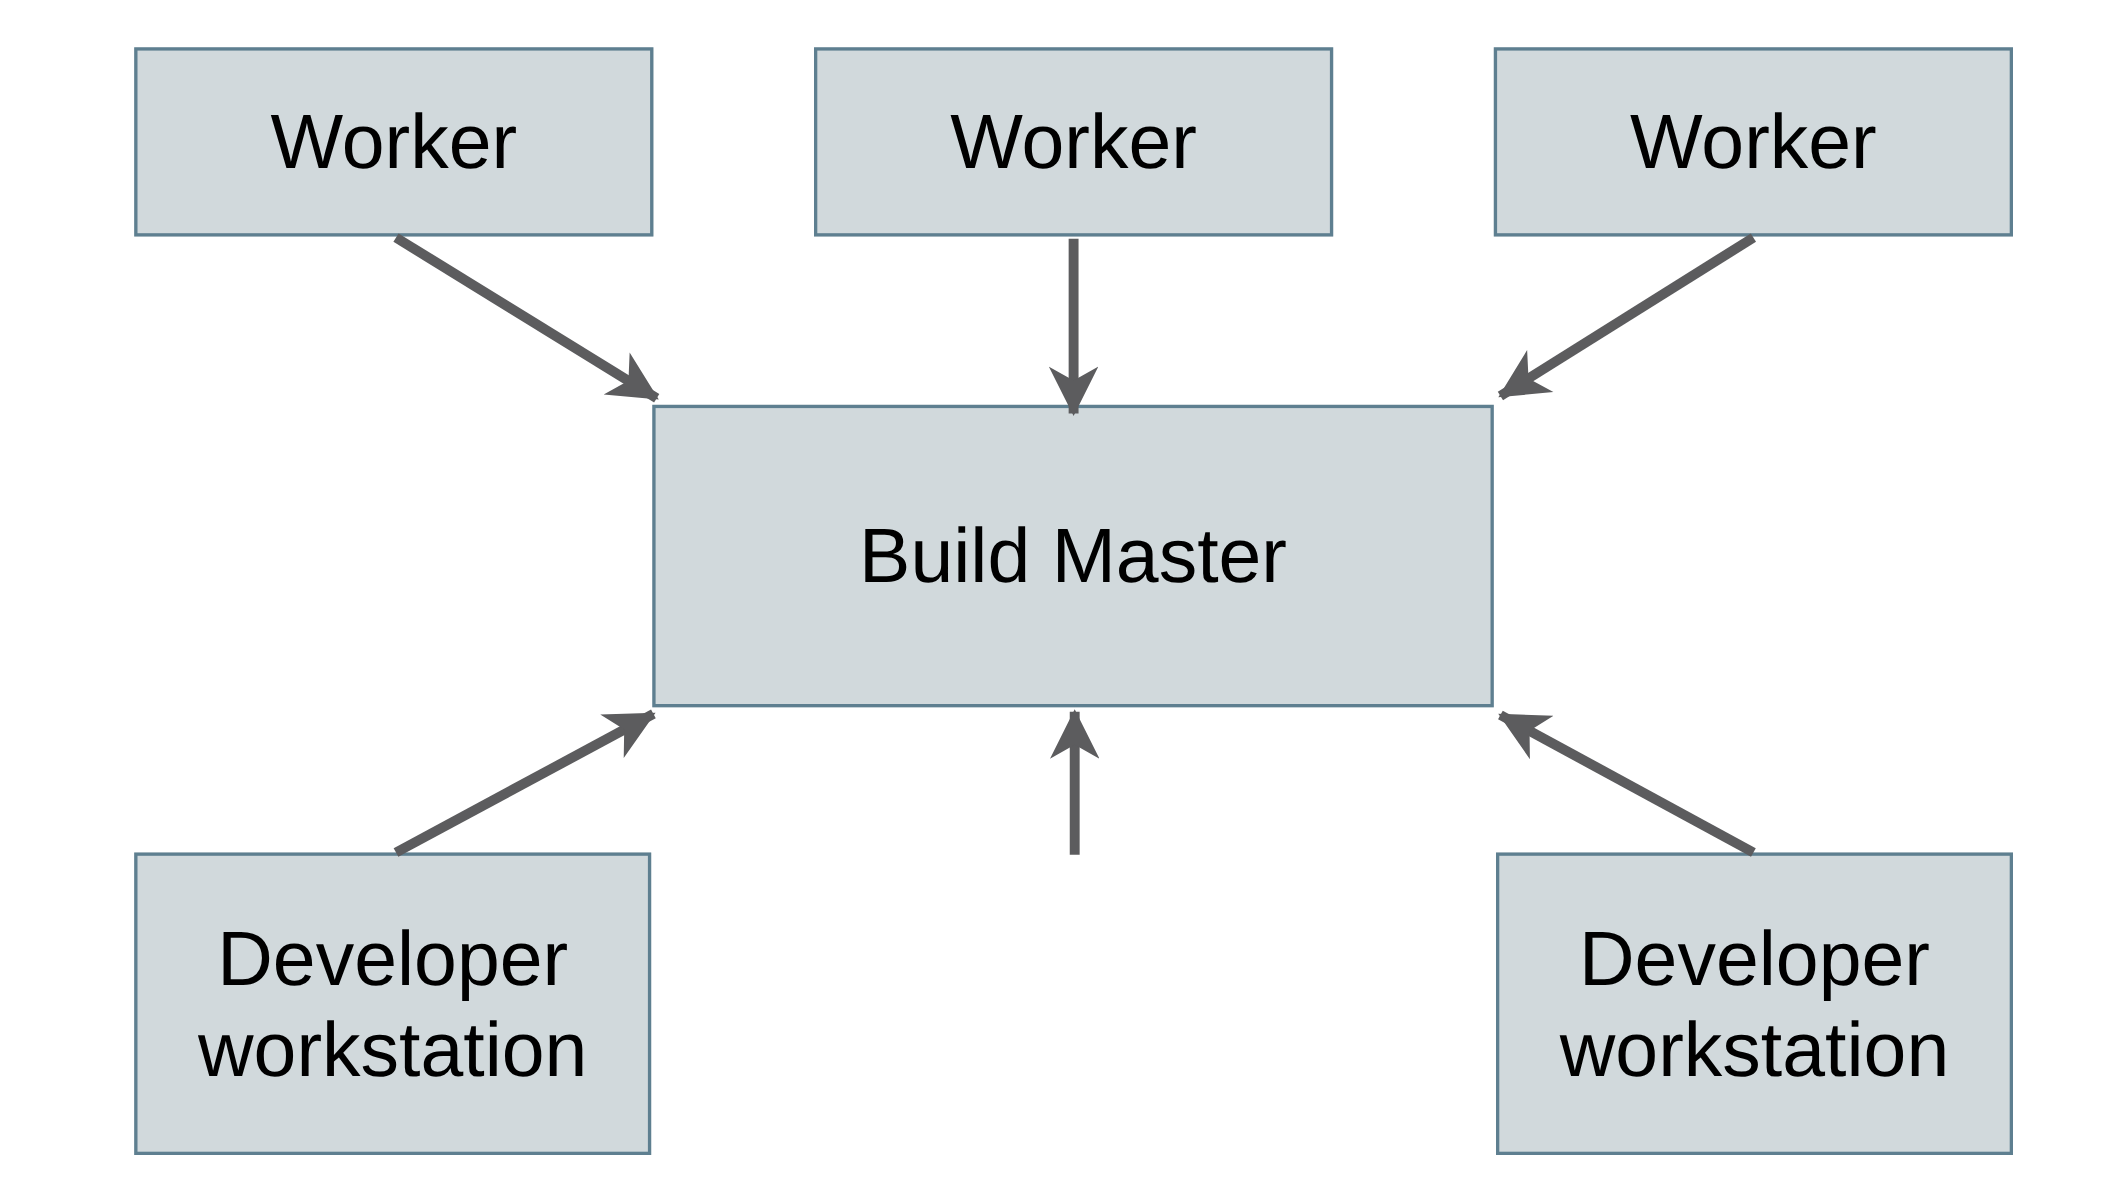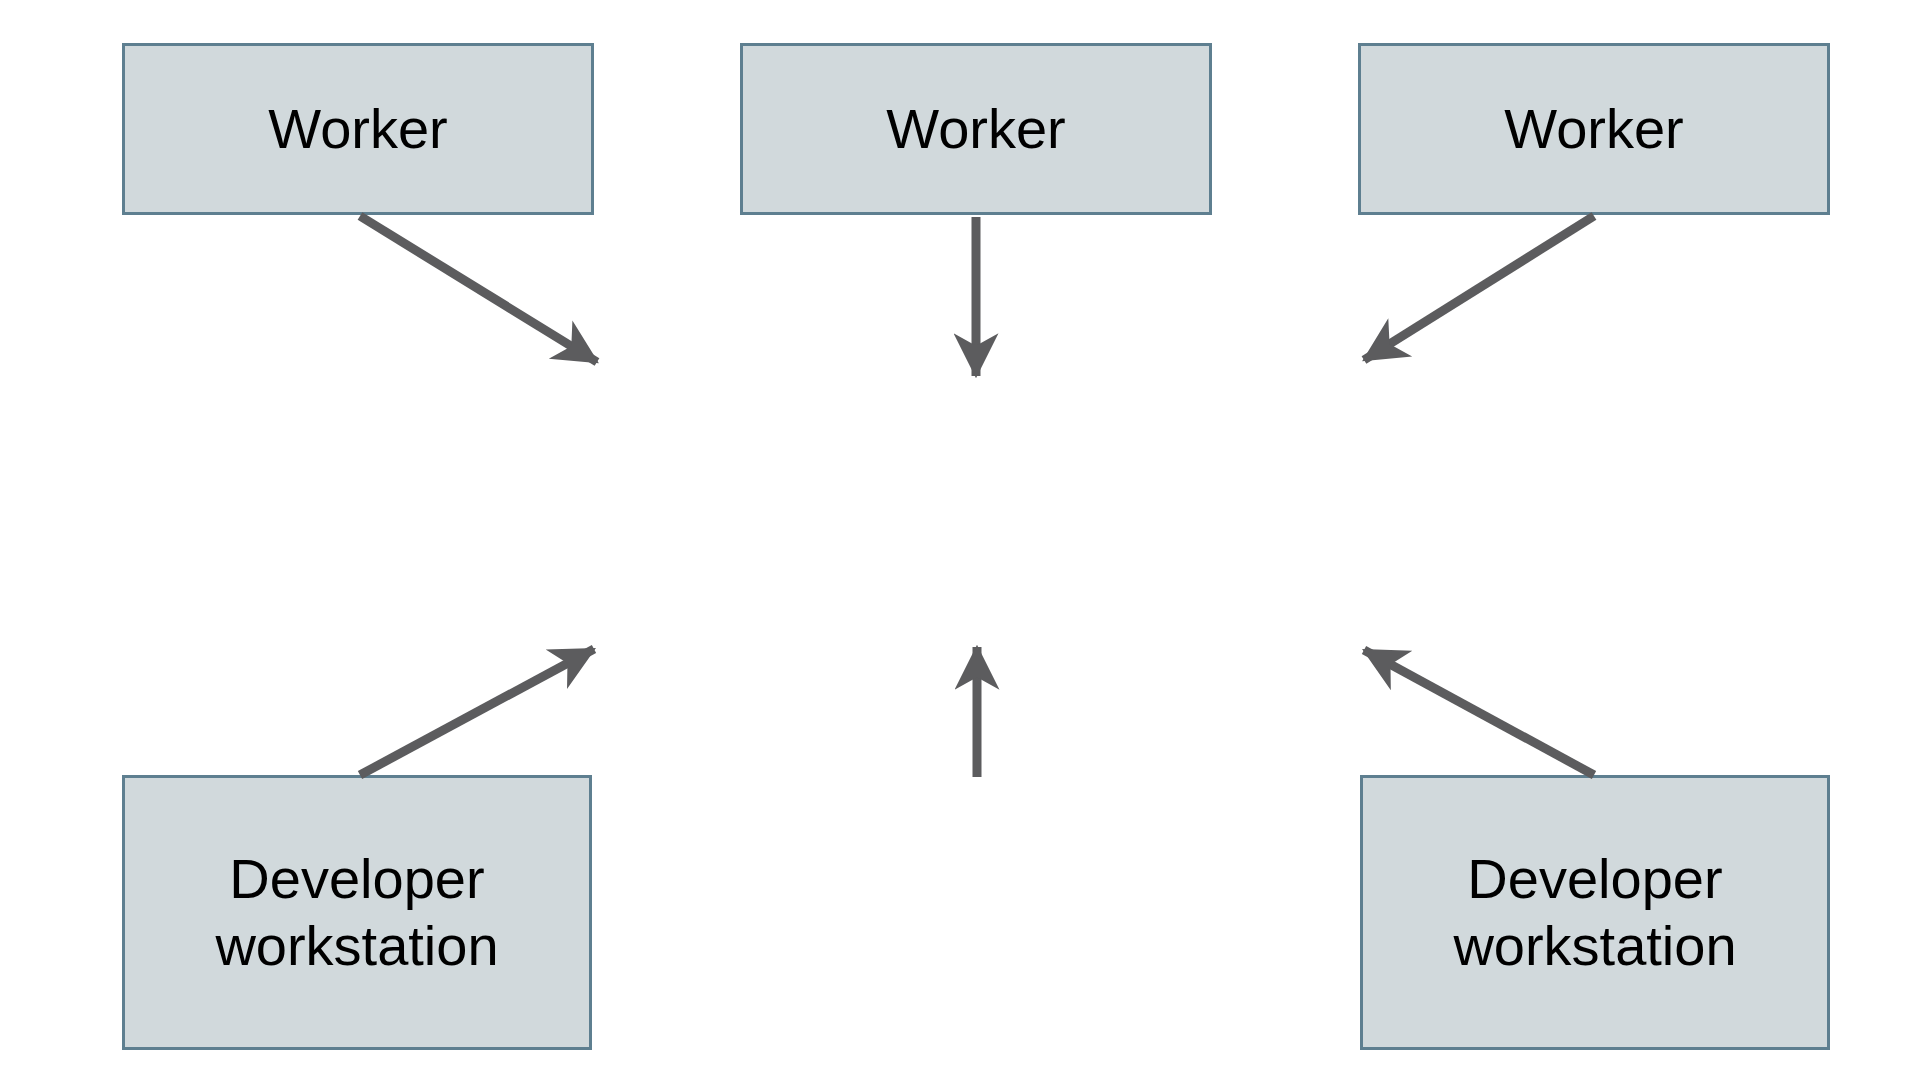--- a/index.html
+++ b/index.html
@@ -18,21 +18,21 @@
   .node {
     position: absolute;
     box-sizing: border-box;
     background: var(--node-fill, #d1d9dc);
     border: 3px solid var(--node-border, #5e7f90);
     display: flex;
     align-items: center;
     justify-content: center;
     text-align: center;
     color: var(--text-color, #000000);
-    font-size: 56px;
+    font-size: 70px;
     line-height: 1.18;
   }
   .node .label {
     display: block;
     padding: 0 14px;
   }
   .worker-1 { left: 122px;  top: 43px;  width: 472px; height: 172px; }
   .worker-2 { left: 740px;  top: 43px;  width: 472px; height: 172px; }
   .worker-3 { left: 1358px; top: 43px;  width: 472px; height: 172px; }
   .build-master { left: 593px; top: 368px; width: 765px; height: 275px; }
@@ -58,20 +58,23 @@
   </div>
 
   <div class="node worker-2">
     <span class="label">Worker</span>
   </div>
 
   <div class="node worker-3">
     <span class="label">Worker</span>
   </div>
 
+  <div class="node build-master">
+    <span class="label">Build Master</span>
+  </div>
 
   <div class="node dev-left">
     <span class="label">Developer workstation</span>
   </div>
 
 
   <div class="node dev-right">
     <span class="label">Developer workstation</span>
   </div>
 

